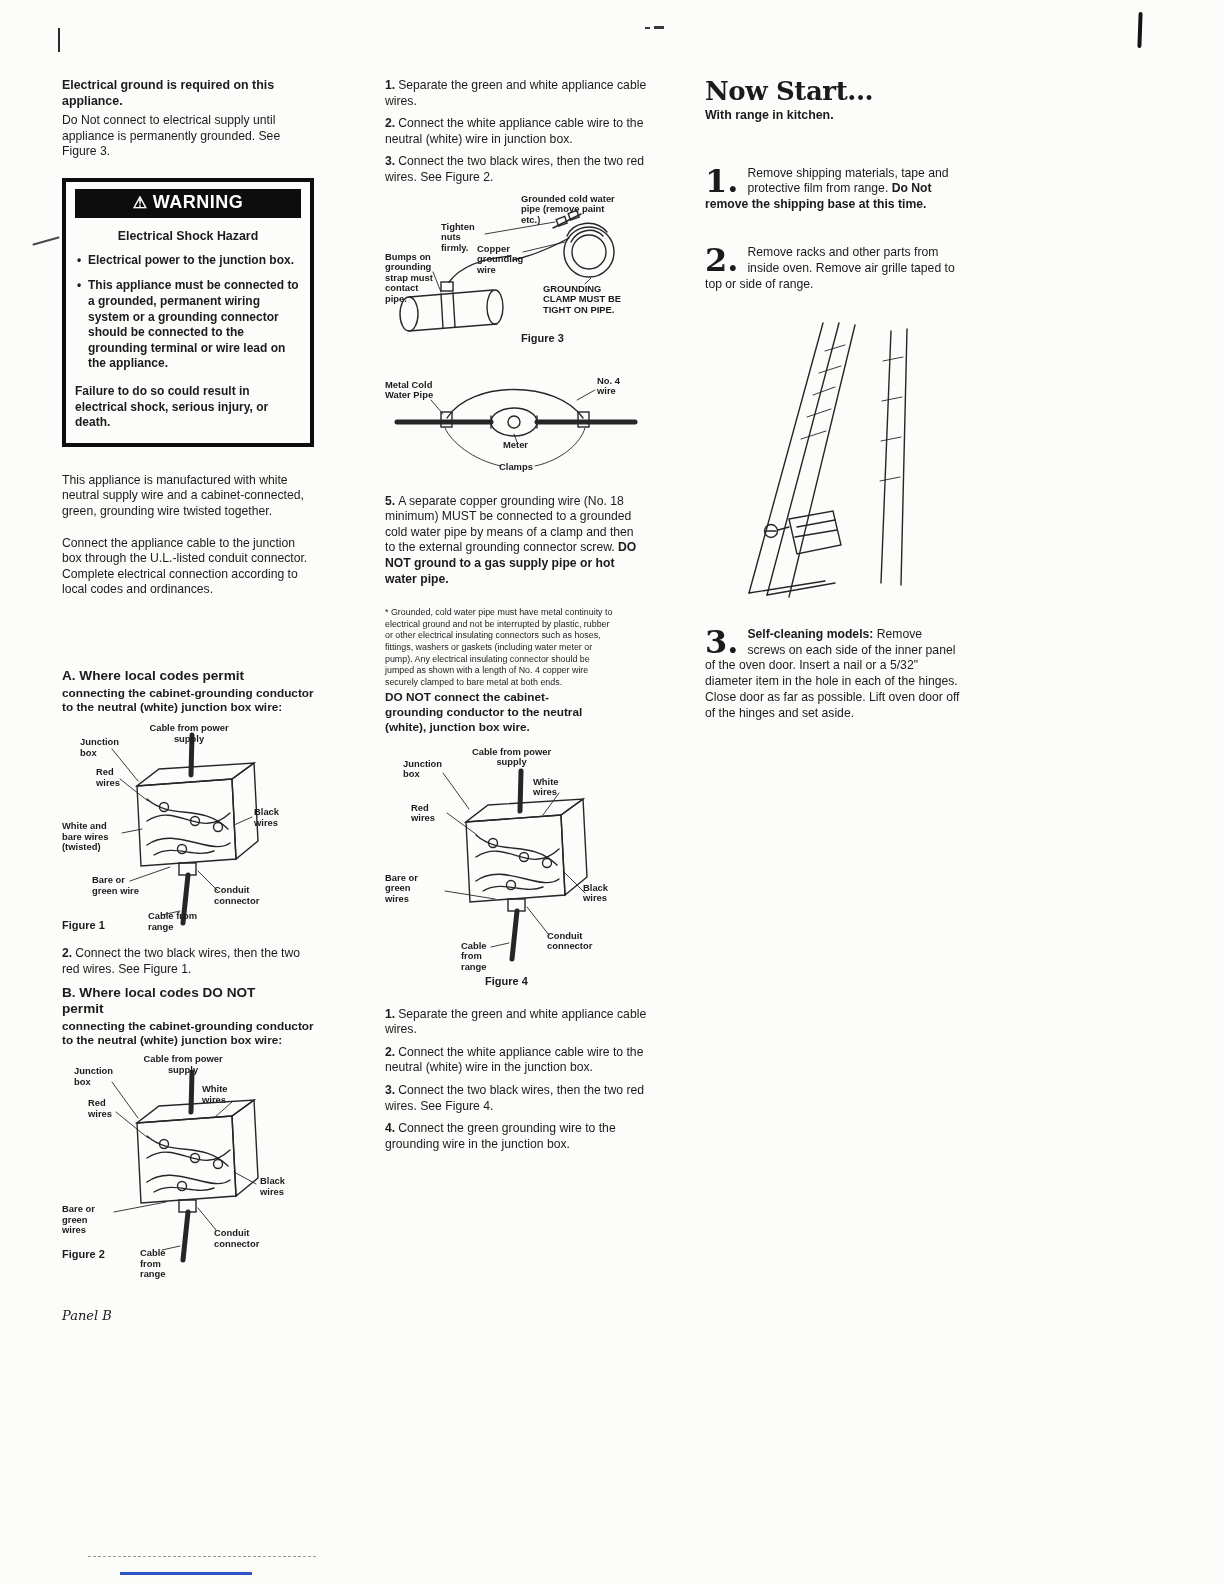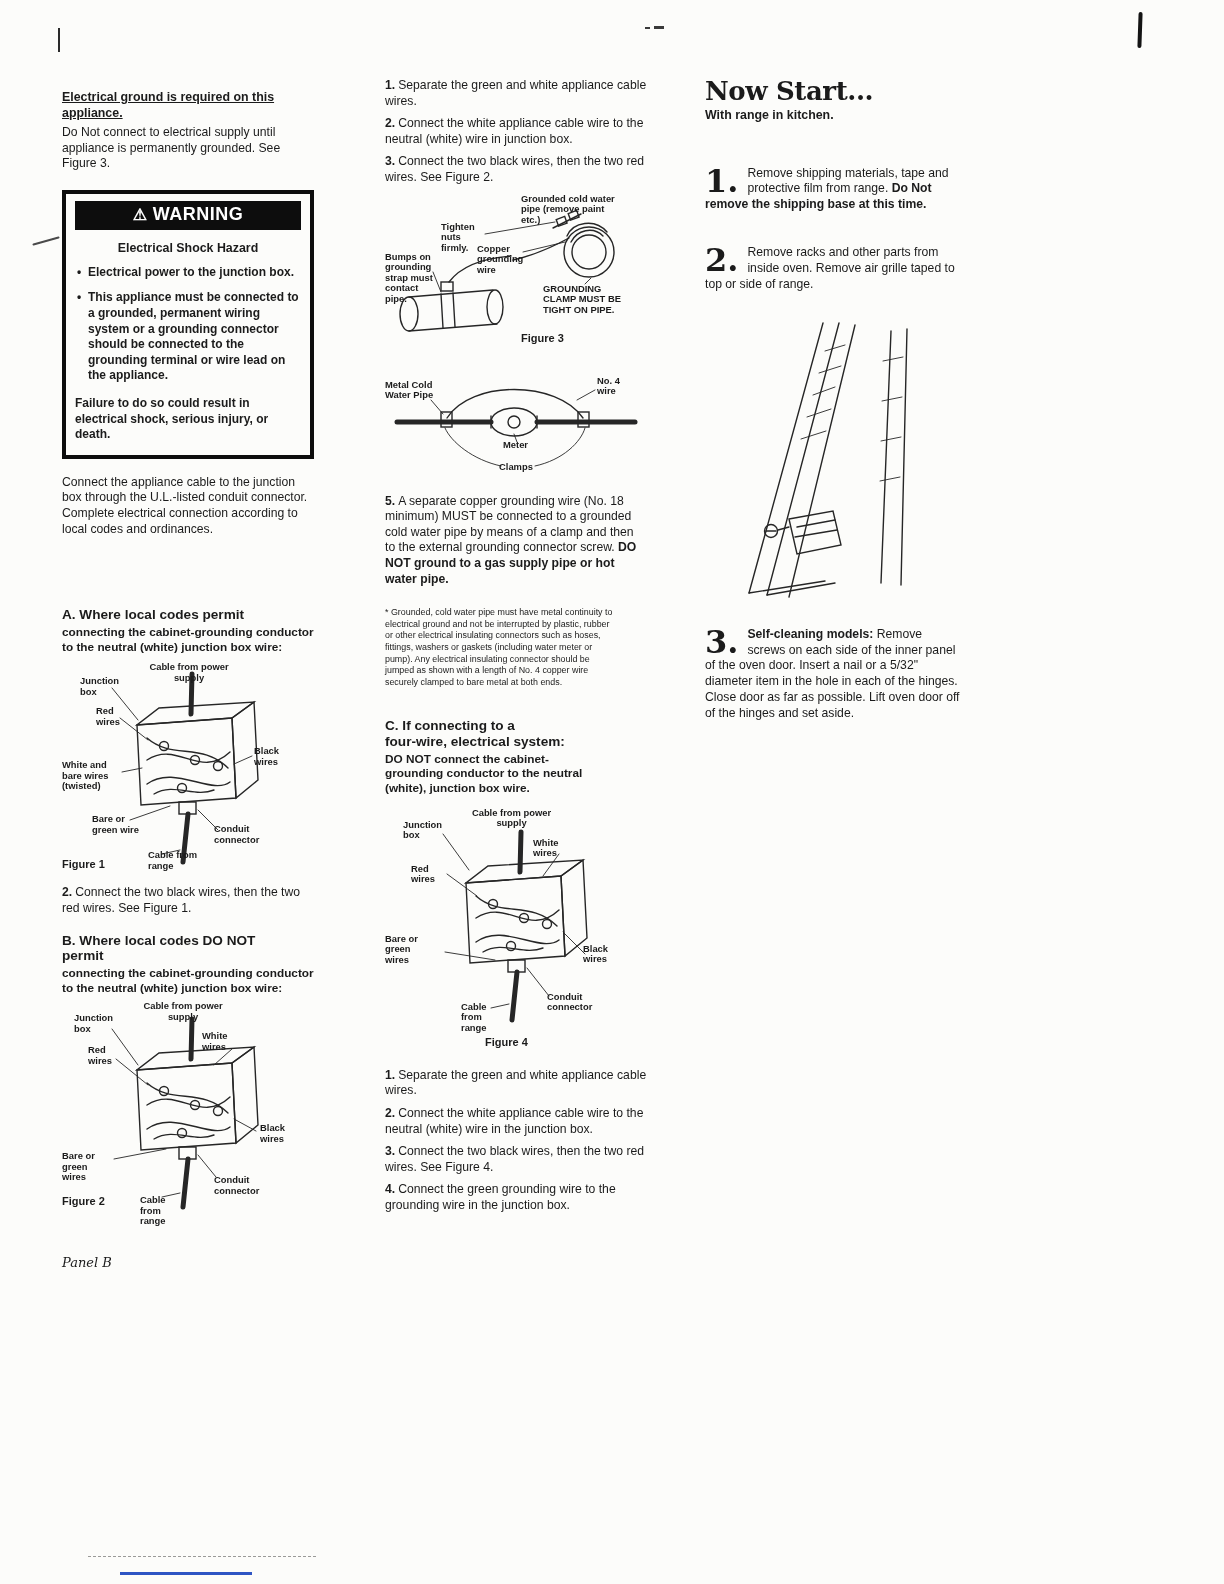--- a/index.html
+++ b/index.html
@@ -48,35 +48,36 @@
 <div style="position:absolute;left:645px;top:27px;width:5px;height:2px;background:#3a3a3a;"></div>
 <div style="position:absolute;left:654px;top:26px;width:10px;height:3px;background:#3a3a3a;"></div>
 <div style="position:absolute;left:1138px;top:12px;width:4px;height:36px;background:#141414;border-radius:2px;transform:rotate(2deg);"></div>
 <div style="position:absolute;left:32px;top:240px;width:28px;height:2px;background:#4a4a4a;transform:rotate(-16deg);border-radius:2px;"></div>
 <div style="position:absolute;left:88px;top:1556px;width:228px;border-top:1.5px dashed #9a9a98;"></div>
 <div style="position:absolute;left:120px;top:1572px;width:132px;height:3px;background:#2f55c4;"></div>
 
 <div id="col1" class="col">
 
 
-  <p class="boldhead" style="margin-top:12px;text-decoration:underline;">Electrical ground is required on this appliance.</p>
+  <p class="boldhead" style="">Electrical ground is required on this appliance.</p>
   <p class="p" style="margin-top:4px;">Do Not connect to electrical supply until appliance is permanently grounded. See Figure 3.</p>
 
   <div class="warnbox">
     <div class="warnhead">
       <span class="warn-tri">⚠</span><span>WARNING</span>
     </div>
     <p class="warn-hazard">Electrical Shock Hazard</p>
     <ul class="warn-ul">
       <li>Electrical power to the junction box.</li>
       <li>This appliance must be connected to a grounded, permanent wiring system or a grounding connector should be connected to the grounding terminal or wire lead on the appliance.</li>
     </ul>
     <p class="warn-fail">Failure to do so could result in electrical shock, serious injury, or death.</p>
   </div>
 
+  <p class="p" style="margin-top:26px;">This appliance is manufactured with white neutral supply wire and a cabinet-connected, green, grounding wire twisted together.</p>
   <p class="p" style="margin-top:16px;">Connect the appliance cable to the junction box through the U.L.-listed conduit connector. Complete electrical connection according to local codes and ordinances.</p>
 
   <h2 class="h-sec" style="margin-top:70px;">A. Where local codes permit</h2>
   <p class="subhead" style="margin-top:2px;">connecting the cabinet-grounding conductor to the neutral (white) junction box wire:</p>
 
   <div class="fig" style="height:215px;margin-top:8px;">
     <svg class="fig-svg" width="252" height="215" viewBox="0 0 252 215">
       <g class="thin">
         <path d="M50,26 L76,58"></path>
           <path d="M58,56 L86,78"></path>
@@ -109,21 +110,21 @@
     <span class="fig-label" style="left:30px;top:152px;width:52px;">Bare or green wire</span>
     <span class="fig-label" style="left:152px;top:162px;width:64px;">Conduit connector</span>
     <span class="fig-label" style="left:86px;top:188px;width:50px;">Cable from range</span>
     <span class="fig-caption" style="left:0;top:196px;">Figure 1</span>
   </div>
 
   <p class="p step" style="margin-top:8px;">
     <b class="num">2.</b><span>Connect the two black wires, then the two red wires. See Figure 1.</span>
   </p>
 
-  <h2 class="h-sec" style="margin-top:16px;width:210px;">B.  Where local codes DO NOT permit</h2>
+  <h2 class="h-sec" style="margin-top:8px;width:210px;">B.  Where local codes DO NOT permit</h2>
   <p class="subhead" style="margin-top:2px;">connecting the cabinet-grounding conductor to the neutral (white) junction box wire:</p>
 
   <div class="fig" style="height:228px;margin-top:6px;">
     <svg class="fig-svg" width="252" height="215" viewBox="0 0 252 215" style="top:6px;">
       <g class="thin">
         <path d="M50,22 L76,58"></path>
           <path d="M54,52 L86,78"></path>
           <path d="M170,42 L152,58"></path>
           <path d="M194,124 L172,112"></path>
         <path d="M52,152 L104,142"></path>
@@ -229,24 +230,20 @@
     <span class="fig-label" style="left:114px;top:92px;width:40px;">Clamps</span>
   </div>
 
   <p class="p step" style="margin-top:12px;">
     <b class="num">5.</b><span>A separate copper grounding wire (No. 18 minimum) MUST be connected to a grounded cold water pipe by means of a clamp and then to the external grounding connector screw.</span>
     <b>DO NOT ground to a gas supply pipe or hot water pipe.</b>
   </p>
 
   <p class="small-note" style="margin-top:20px;width:232px;">* Grounded, cold water pipe must have metal continuity to electrical ground and not be interrupted by plastic, rubber or other electrical insulating connectors such as hoses, fittings, washers or gaskets (including water meter or pump). Any electrical insulating connector should be jumped as shown with a length of No. 4 copper wire securely clamped to bare metal at both ends.</p>
 
-  <h2 class="h-sec" style="margin-top:30px;">
-    <span>C. If connecting to a</span><br>
-    <span>four-wire, electrical system:</span>
-  </h2>
   <p class="subhead" style="margin-top:2px;width:220px;">DO NOT connect the cabinet-grounding conductor to the neutral (white), junction box wire.</p>
 
   <div class="fig" style="height:250px;margin-top:12px;">
     <svg class="fig-svg" width="252" height="215" viewBox="0 0 252 215" style="top:12px;left:6px;">
       <g class="thin">
         <path d="M52,14 L78,50"></path>
           <path d="M56,54 L86,76"></path>
           <path d="M168,34 L152,56"></path>
           <path d="M194,134 L172,112"></path>
         <path d="M54,132 L104,140"></path>

